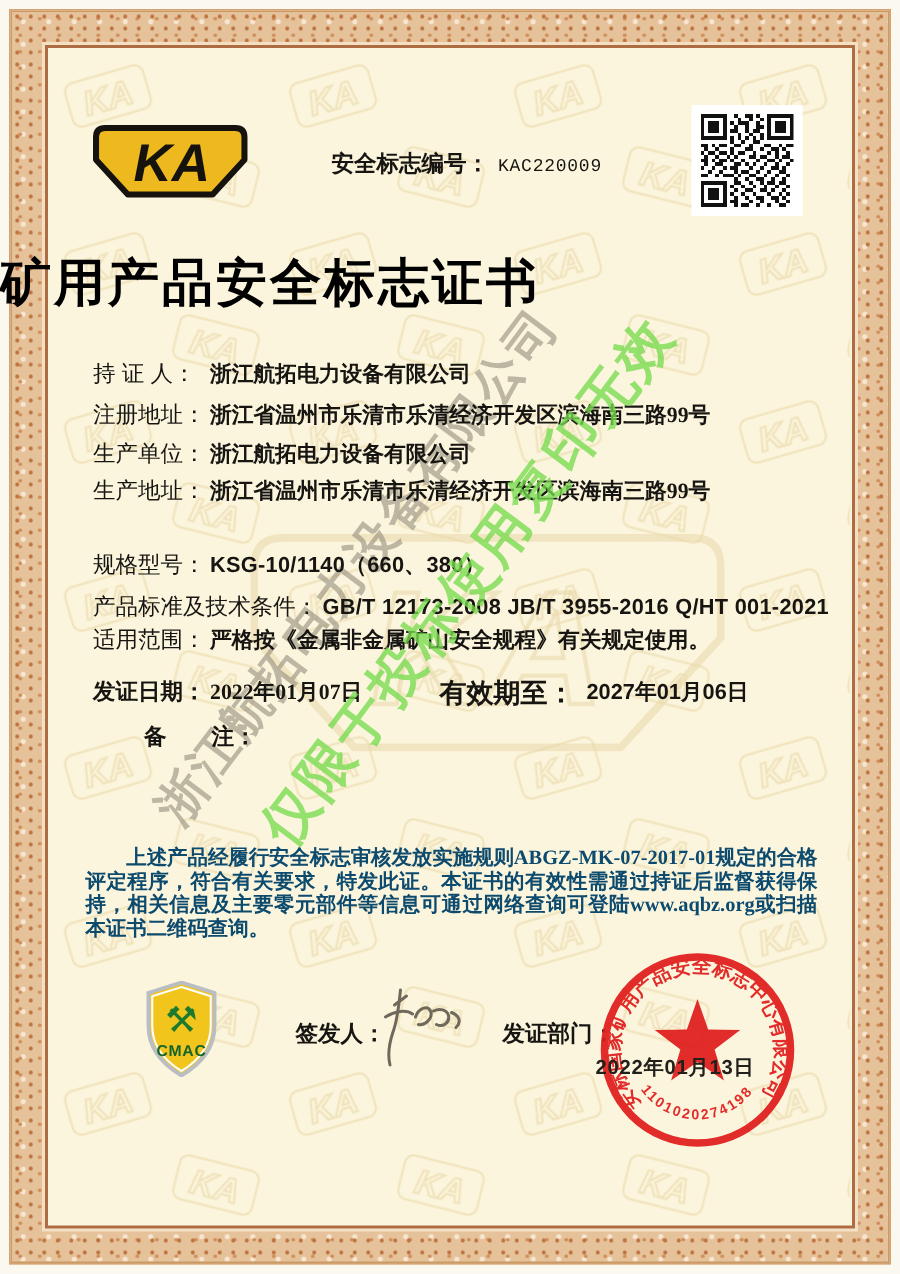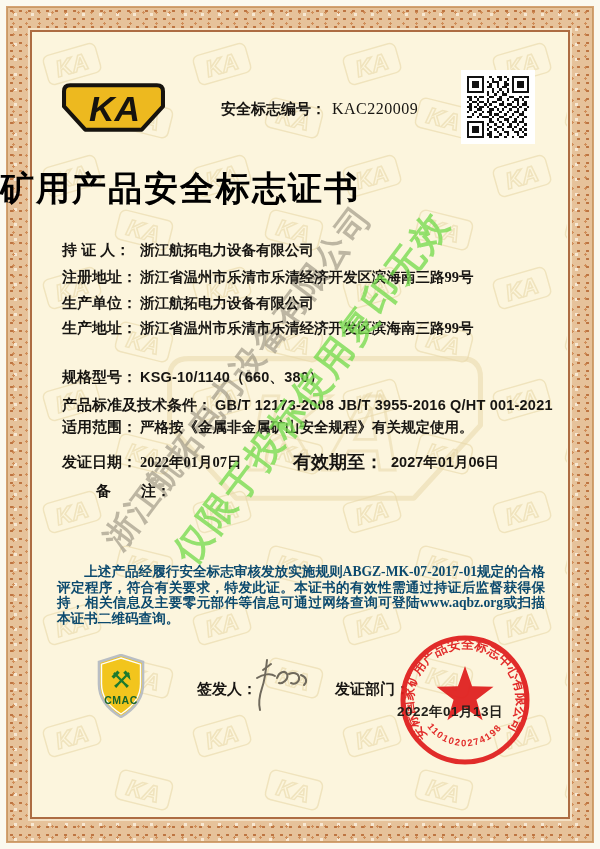--- a/index.html
+++ b/index.html
@@ -35,30 +35,30 @@
   .wm-company{left:112px;top:523px;z-index:2;font-size:33px;letter-spacing:2px;
       color:rgba(146,140,124,.6);font-family:"Liberation Serif",serif;}
   .wm-restriction{left:183px;top:534px;z-index:4;font-size:37px;letter-spacing:2px;
       color:rgba(118,219,78,.78);font-family:"Liberation Serif",serif;}
 
   .content{position:absolute;inset:0;z-index:3;}
 
   .ka-logo{position:absolute;left:61px;top:83px;}
   .cert-no{position:absolute;left:221px;top:100px;display:flex;align-items:baseline;white-space:nowrap;}
   .cert-no .lbl{font-size:15px;font-weight:700;}
-  .cert-no .num{font-size:16px;font-family:Liberation Serif, serif;margin-left:6px;letter-spacing:.5px;}
+  .cert-no .num{font-size:12px;font-family:Liberation Mono, monospace;margin-left:6px;letter-spacing:.5px;}
   .qr-box{position:absolute;left:461px;top:70px;width:74px;height:74px;background:#fff;
       display:flex;align-items:center;justify-content:center;}
 
   .title{position:absolute;left:0;top:166px;width:576px;
       font-family:"Liberation Serif",serif;font-weight:900;font-size:34px;
       letter-spacing:2px;color:#000000;}
 
   .frow{position:absolute;left:62px;width:486px;height:20px;line-height:20px;}
-  .frow .lab{position:absolute;left:0;font-size:15px;font-weight:700;white-space:nowrap;}
+  .frow .lab{position:absolute;left:0;font-size:15px;font-weight:400;white-space:nowrap;}
   .frow .val{position:absolute;left:78px;white-space:nowrap;font-weight:700;}
   .val-kai{font-family:"Liberation Serif",serif;font-size:14.5px;}
   .val-sans{font-family:"Liberation Sans",sans-serif;font-size:14.5px;letter-spacing:.2px;}
   .r1{top:240px}.r2{top:267px}.r3{top:293px}.r4{top:318px}
   .r5{top:342px}.r6{top:367px}.r7{top:395px}.r8{top:417px}
   .r7 .val{left:153px;}
 
   .dates{position:absolute;left:62px;top:452px;width:486px;height:20px;line-height:20px;}
   .dates span{position:absolute;white-space:nowrap;font-weight:700;}
   .d-lab1{left:0;font-size:15px;}

